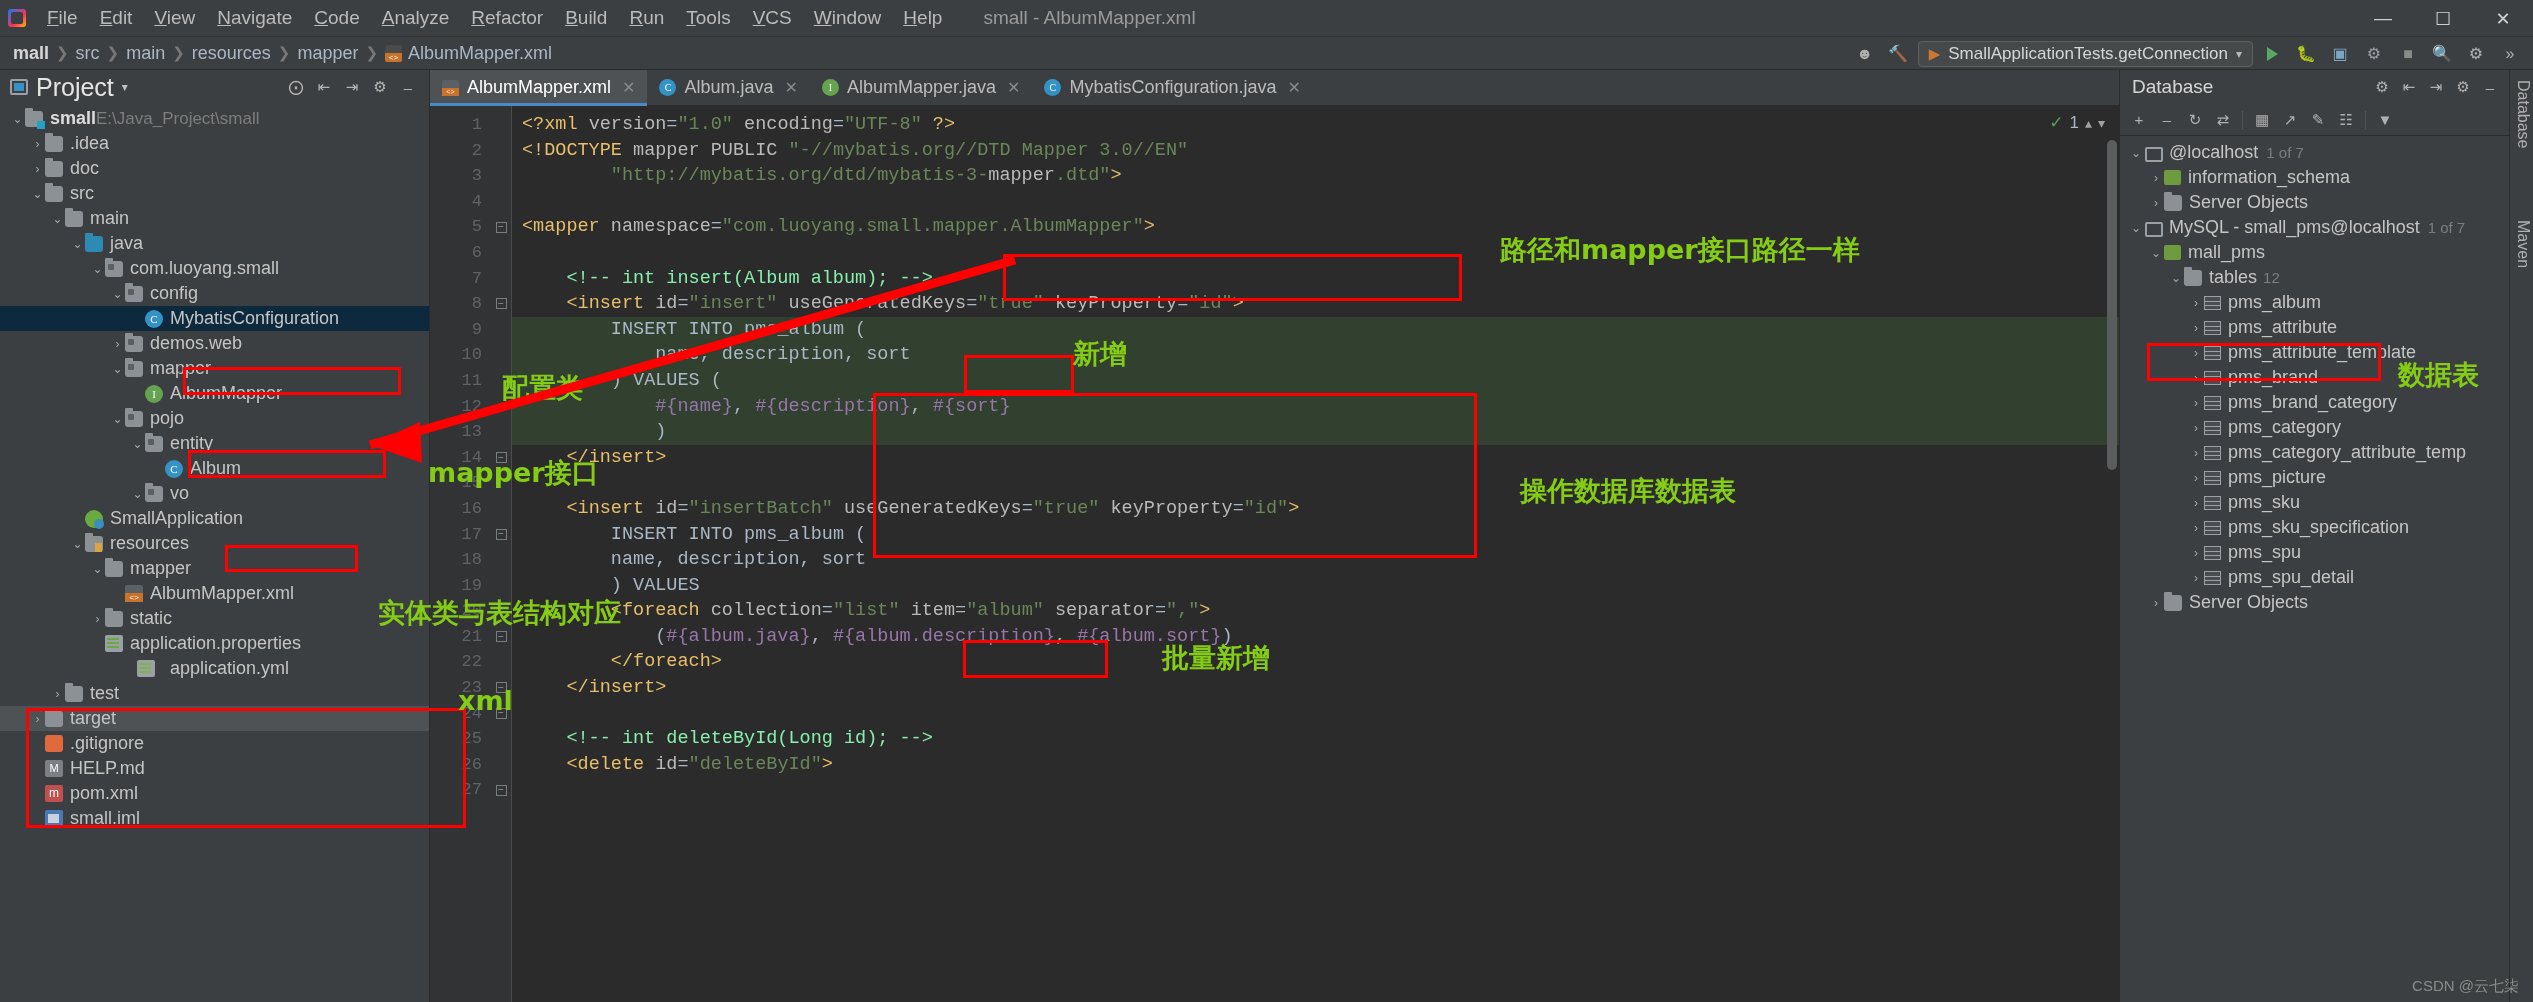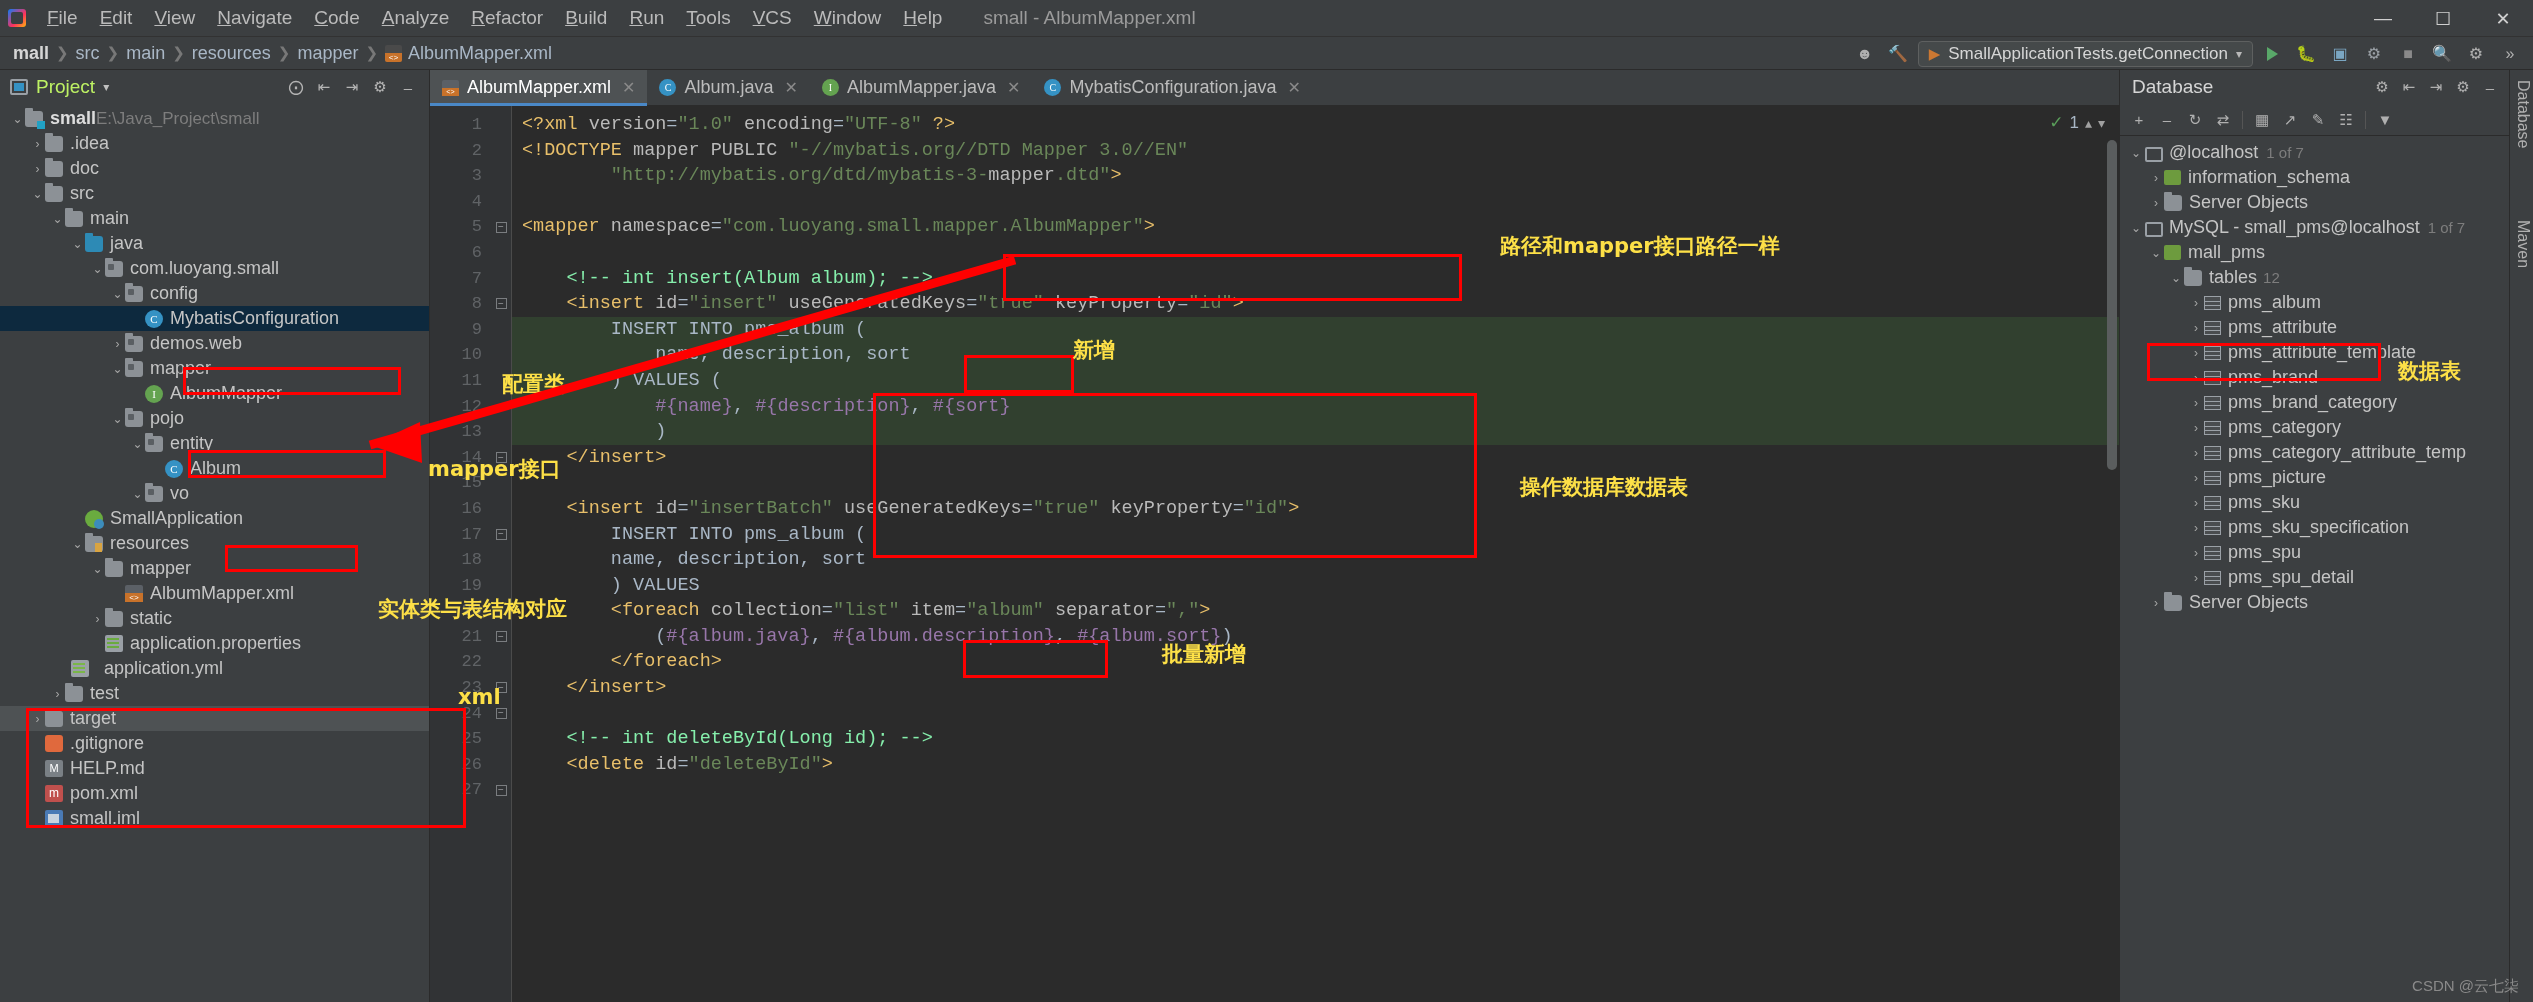--- a/index.html
+++ b/index.html
@@ -52,21 +52,21 @@
   }
   .greenplay { width:0;height:0;border-left:11px solid #59a869;border-top:7px solid transparent;border-bottom:7px solid transparent;}
   .chev { font-size:12px; color:#b8b8b8; }
 
   
   .body { position:absolute; top:70px; left:0; right:0; bottom:0; display:flex; }
 
   
   .project-panel { width:430px; background:#3c3f41; border-right:1px solid #2b2b2b; display:flex; flex-direction:column; position:relative;}
   .panel-head { height:34px; display:flex; align-items:center; padding-left:10px; gap:8px; }
-  .panel-head .pname { font-size:19px; color:#bef264; }
+  .panel-head .pname { font-size:25px; color:#e5e5e5; }
   .panel-head .picon { width:18px;height:16px;border:2px solid #9aa0a6;border-radius:2px;position:relative;}
   .panel-head .picon:after{content:"";position:absolute;inset:2px;background:#3592c4;}
   .panel-head .caret { color:#c0c0c0; font-size:12px;}
   .panel-head-right { margin-left:auto; display:flex; gap:2px; padding-right:8px; }
   .ph-btn { width:26px;height:26px;display:flex;align-items:center;justify-content:center;color:#b4b4b4;font-size:15px;border-radius:3px;}
 
   .tree { flex:1; overflow:hidden; font-size:18px; position:relative; padding-top:2px;}
   .trow { height:25px; display:flex; align-items:center; white-space:nowrap; position:relative; }
   .trow.selected { background:#0d293e; }
   .trow.highlight-row { background:#4e5254; }
@@ -170,21 +170,21 @@
   .dbico.tbl { width:17px;height:14px;border:1px solid #9aa0a6;background:#4a4d4f;}
   .dbico.tbl:after{content:"";position:absolute;left:0;top:4px;right:0;height:1px;background:#9aa0a6;box-shadow:0 4px 0 #9aa0a6;}
   .dblabel { color:#c5c5c5;}
   .dbbadge { color:#7d7d7d; margin-left:8px; font-size:15px;}
   .tablebadge { color:#7d7d7d; margin-left:6px; font-size:15px;}
 
   
   .rstrip { width:24px; background:#3c3f41; border-left:1px solid #2b2b2b; position:relative;}
   .vtxt { position:absolute; writing-mode:vertical-rl; font-size:16px; color:#b0b0b0; white-space:nowrap;}
   .annbox { position:absolute; border:3px solid #ff0000; z-index:40; pointer-events:none; }
-  .anntext { position:absolute; color:#fde047; font-size:21px; font-weight:bold; white-space:nowrap; z-index:41;
+  .anntext { position:absolute; color:#84cc16; font-size:27px; font-weight:bold; white-space:nowrap; z-index:41;
              font-family:"DejaVu Sans", sans-serif; }
   .arrow-svg { position:absolute; z-index:41; pointer-events:none; }
 
   .watermark { position:absolute; right:14px; bottom:6px; color:#8a8a8a; font-size:15px; z-index:50;}
 </style>
 </head>
 <body>
 
 <div id="root">
 
@@ -374,21 +374,21 @@
           <div class="trow" style="padding-left: 90px;">
             <span class="arrow">›</span>
             <span class="ico folder"></span>
             <span class="tlabel">static</span>
           </div>
           <div class="trow" style="padding-left: 90px;">
             <span class="arrow empty">›</span>
             <span class="ico props"></span>
             <span class="tlabel">application.properties</span>
           </div>
-          <div class="trow" style="padding-left: 48px; gap: 8px;">
+          <div class="trow" style="padding-left: 114px; gap: 8px;">
             <span class="arrow empty">›</span>
             <span class="ico yml"></span>
             <span class="tlabel">application.yml</span>
           </div>
           <div class="trow" style="padding-left: 50px;">
             <span class="arrow">›</span>
             <span class="ico folder"></span>
             <span class="tlabel">test</span>
           </div>
           <div class="trow highlight-row" style="padding-left: 30px;">

